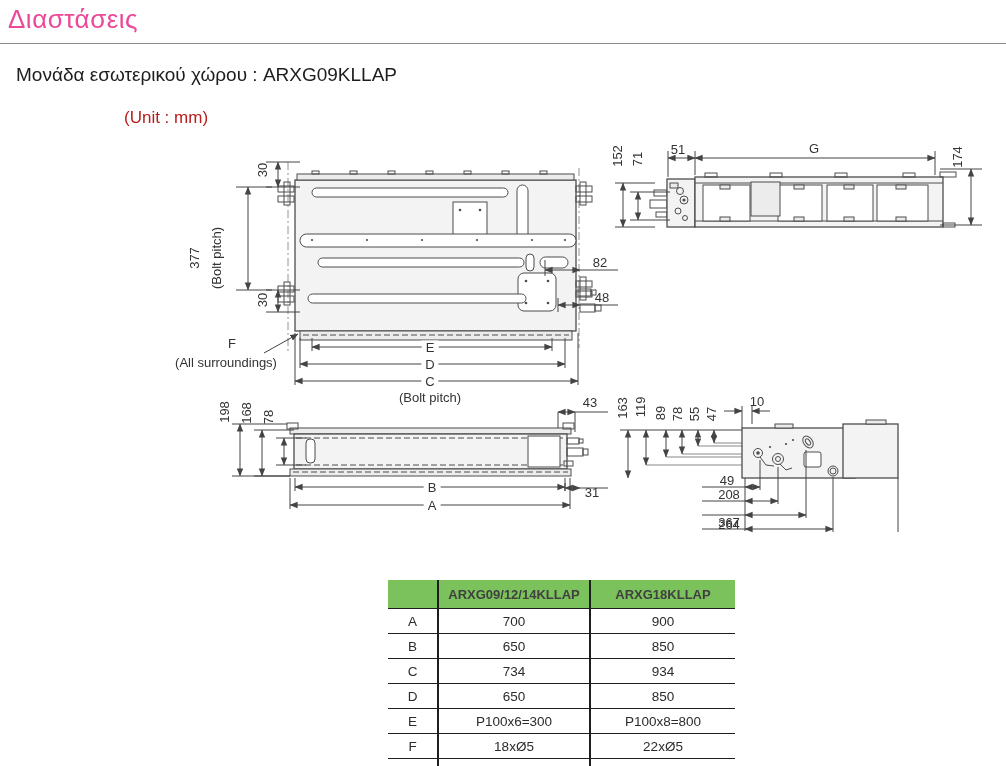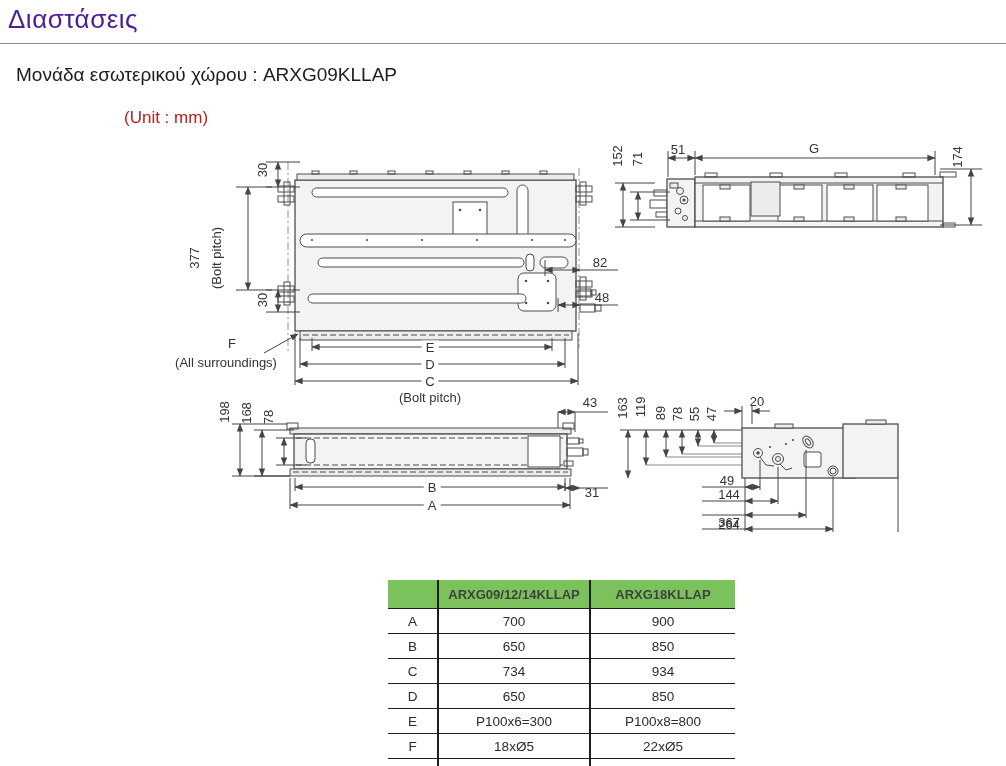--- a/index.html
+++ b/index.html
@@ -1,18 +1,18 @@
 <!DOCTYPE html>
 <html style="--green: #7cc25c;"><head>
 <meta charset="utf-8">
 <style>
   html,body{margin:0;padding:0;background:#fff;}
   .canvas{position:relative;width:1006px;height:766px;background:#fff;overflow:hidden;
           font-family:"Liberation Sans","DejaVu Sans",sans-serif;color:#222;}
-  .page-title{position:absolute;left:8px;top:4px;font-size:26px;font-weight:400;color:#4c1d95;letter-spacing:.5px;}
+  .page-title{position:absolute;left:8px;top:4px;font-size:26px;font-weight:400;color:#ec4899;letter-spacing:.5px;}
   .title-rule{position:absolute;left:0;top:43px;width:1006px;height:1px;background:#8a8a8a;}
   .subtitle{position:absolute;left:16px;top:64px;font-size:19px;color:#1d1d1d;}
   .unit-note{position:absolute;left:124px;top:108px;font-size:17px;color:#b91c1c;}
   svg{position:absolute;overflow:visible;}
   .body{fill:#f3f3f3;stroke:#4d4d4d;stroke-width:1.3;}
   .lite{fill:#ececec;stroke:#4d4d4d;stroke-width:1;}
   .slot{fill:#ffffff;stroke:#4d4d4d;stroke-width:1;}
   .ln{fill:none;stroke:#4d4d4d;stroke-width:1;}
   .dash{fill:none;stroke:#4d4d4d;stroke-width:1;stroke-dasharray:6 3;}
   .cl{fill:none;stroke:#777;stroke-width:.8;stroke-dasharray:8 3 2 3;}
@@ -315,23 +315,23 @@
   <span class="dim" style="left:592px;top:480px;margin-top:12px;">31</span>
   <span class="dim bg" style="left:432px;top:487px;">B</span>
   <span class="dim bg" style="left:432px;top:505px;">A</span>
 
   <span class="dim rot" style="left:622px;top:408px;">163</span>
   <span class="dim rot" style="left:640px;top:407px;">119</span>
   <span class="dim rot" style="left:660px;top:413px;">89</span>
   <span class="dim rot" style="left:677px;top:414px;">78</span>
   <span class="dim rot" style="left:694px;top:414px;">55</span>
   <span class="dim rot" style="left:711px;top:414px;">47</span>
-  <span class="dim" style="left:757px;top:401px;">20</span>
+  <span class="dim" style="left:757px;top:401px;">10</span>
   <span class="dim" style="left:727px;top:480px;">49</span>
-  <span class="dim" style="left:729px;top:494px;">144</span>
+  <span class="dim" style="left:729px;top:494px;">208</span>
   <span class="dim" style="left:729px;top:524px;">264</span>
   <span class="dim" style="left:729px;top:522px;">367</span>
 
   <table class="dims">
     <colgroup>
         <col class="c1">
         <col class="c2">
         <col class="c3">
       </colgroup>
     <thead>

